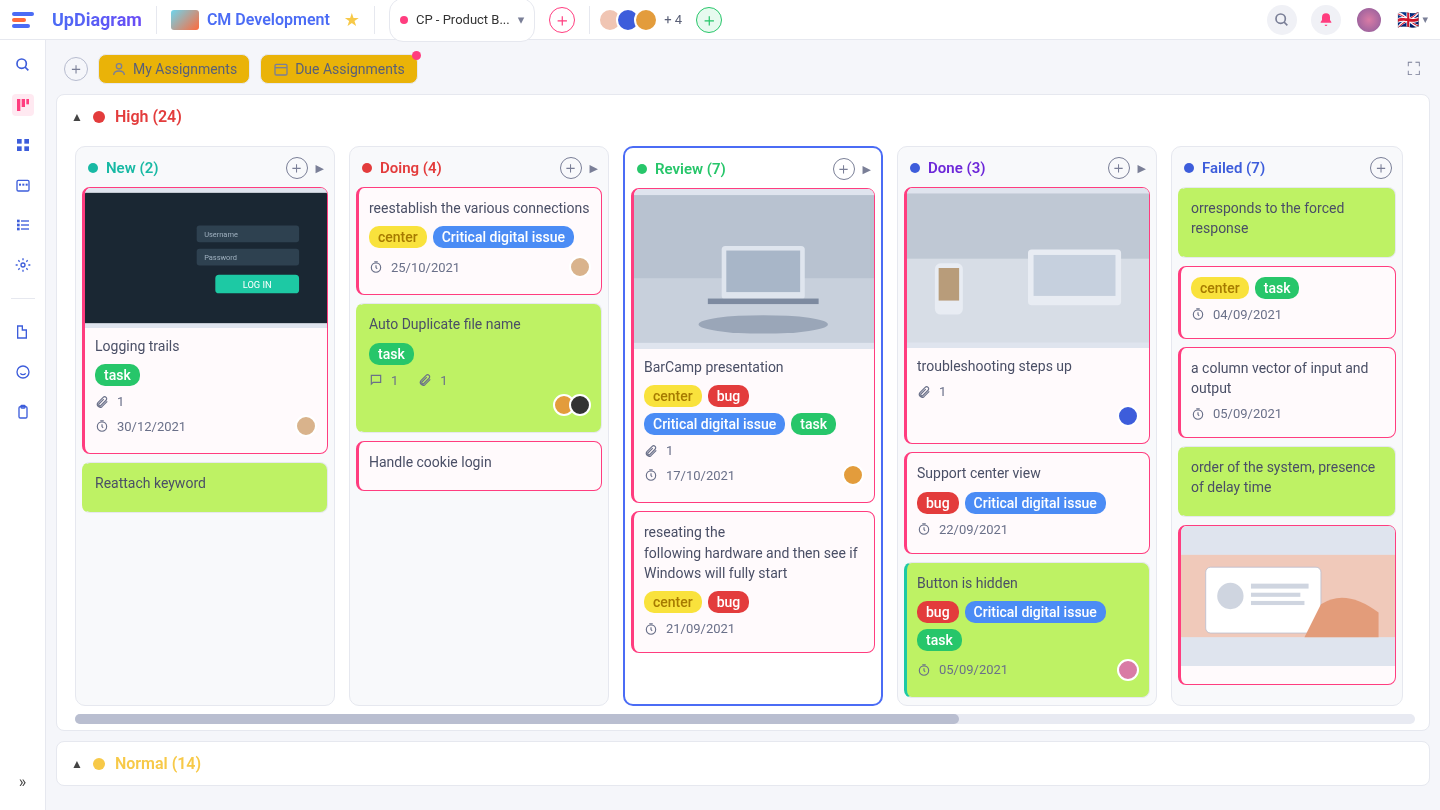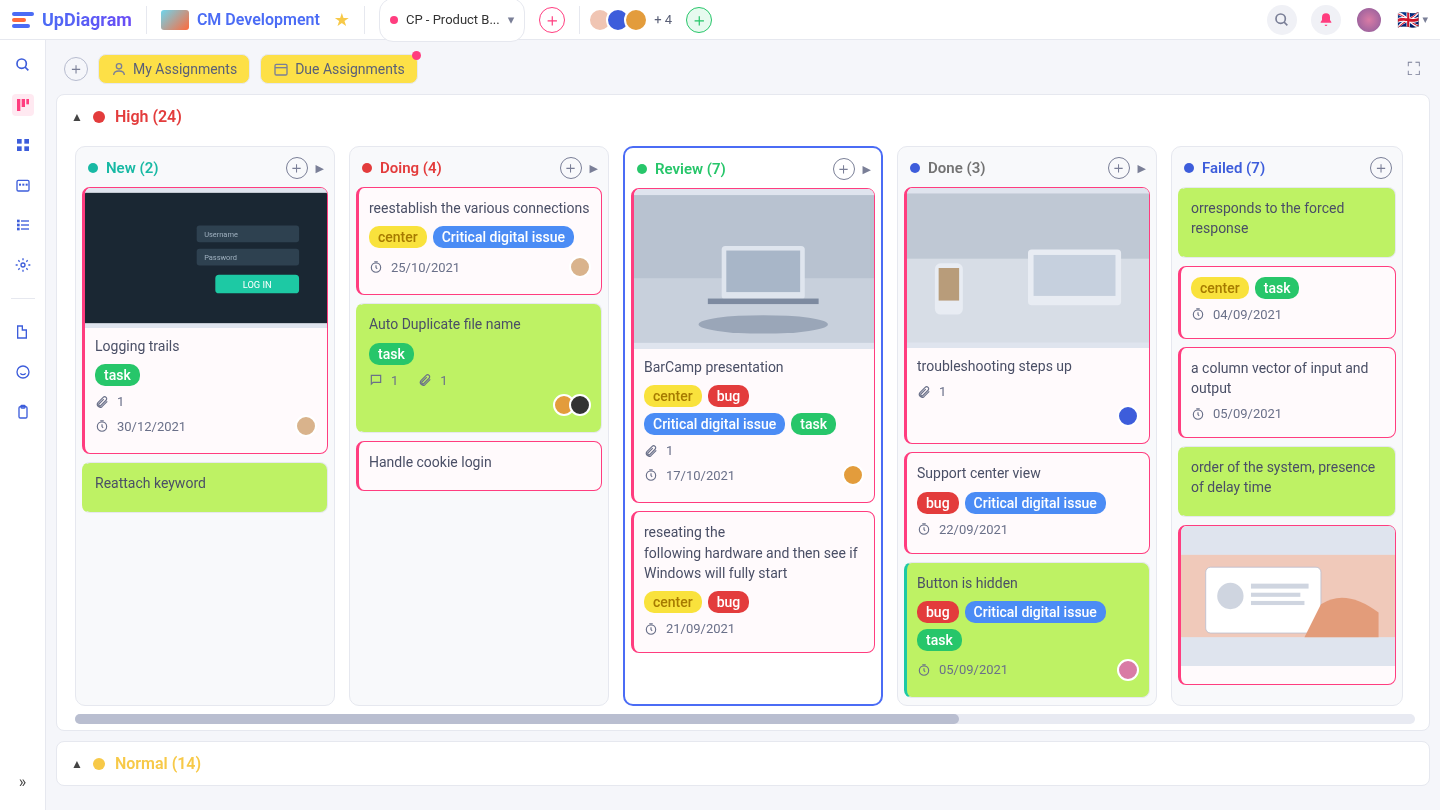--- a/index.html
+++ b/index.html
@@ -1,18 +1,18 @@
 <!DOCTYPE html>
 <html><head>
 <meta charset="utf-8">
 <style>
 * { box-sizing: border-box; margin: 0; padding: 0; }
 body { font-family: -apple-system, BlinkMacSystemFont, "Segoe UI", Roboto, Arial, sans-serif; background: #f5f6fa; width: 1440px; height: 810px; overflow: hidden; color: #333; }
 .topbar { height: 40px; background: #fff; display: flex; align-items: center; padding: 0 12px; border-bottom: 1px solid #e6e8ef; gap: 14px; }
-.logo { display: flex; align-items: center; gap: 8px; font-weight: 700; font-size: 18px; }
+.logo { display: flex; align-items: center; gap: 18px; font-weight: 700; font-size: 18px; }
 .logo-mark { width: 22px; height: 16px; position: relative; }
 .logo-mark div { position: absolute; height: 4px; border-radius: 2px; }
 .logo-mark .b1 { width: 22px; background: #4b6cf5; top: 0; }
 .logo-mark .b2 { width: 14px; background: #ff6a3c; top: 6px; }
 .logo-mark .b3 { width: 18px; background: #4b6cf5; top: 12px; }
 .logo-text { background: linear-gradient(90deg,#4b6cf5,#6a4cf5); -webkit-background-clip: text; color: transparent; }
 .vsep { width: 1px; height: 28px; background: #e6e8ef; }
 .proj { display:flex; align-items:center; gap:8px; font-size:16px; font-weight:600; color:#4b6cf5; }
 .proj-icon { width:28px; height:20px; background: linear-gradient(135deg,#6dd5ed,#ff6a3c); border-radius:3px; }
 .star { color:#f7c948; font-size:18px; cursor:pointer; }
@@ -28,21 +28,21 @@
 .bell { color:#ff3d7f; }
 .main { display:flex; height:770px; }
 .leftbar { width:46px; background:#fff; border-right:1px solid #e6e8ef; display:flex; flex-direction:column; align-items:center; padding-top:14px; gap:18px; }
 .leftbar .li { width:22px; height:22px; display:flex; align-items:center; justify-content:center; color:#3d5ddb; cursor:pointer; font-size:16px; }
 .leftbar .active { background:#ffe9f1; color:#ff3d7f; border-radius:4px; }
 .leftbar .sep { width:24px; height:1px; background:#e6e8ef; margin:4px 0; }
 .leftbar .expand-corner { margin-top:auto; margin-bottom:18px; color:#444; }
 .content { flex:1; padding:8px 10px 0 10px; overflow:hidden; display:flex; flex-direction:column; }
 .toolbar { display:flex; align-items:center; gap:10px; padding:6px 0 10px 8px; }
 .tb-plus { width:24px; height:24px; border:1.5px solid #b7bccf; border-radius:50%; display:flex; align-items:center; justify-content:center; color:#7a7f97; cursor:pointer; }
-.tb-btn { display:flex; align-items:center; gap:6px; background:#fde047; border:1px solid #e6e8ef; border-radius:8px; padding:6px 12px; font-size:14px; cursor:pointer; color:#5a6077; position:relative; }
+.tb-btn { display:flex; align-items:center; gap:6px; background:#eab308; border:1px solid #e6e8ef; border-radius:8px; padding:6px 12px; font-size:14px; cursor:pointer; color:#5a6077; position:relative; }
 .tb-btn .cnt { position:absolute; top:-4px; right:-4px; width:9px; height:9px; background:#ff3d7f; border-radius:50%; }
 .expand-icon { margin-left:auto; color:#7a7f97; cursor:pointer; padding-right:10px; font-size:18px; }
 .swim { background:#fff; border:1px solid #e6e8ef; border-radius:8px; margin-bottom:10px; }
 .swim-header { display:flex; align-items:center; gap:10px; padding:12px 14px; cursor:pointer; }
 .swim-header .caret { font-size:12px; color:#444; }
 .swim-title { font-size:16px; font-weight:600; }
 .board { display:flex; gap:14px; padding:8px 12px 6px 18px; overflow-x:auto; }
 .board::-webkit-scrollbar { height:10px; }
 .board::-webkit-scrollbar-thumb { background:#c5c9d8; border-radius:5px; }
 .col { width:260px; flex-shrink:0; background:#f8f9fb; border:1px solid #e6e8ef; border-radius:10px; display:flex; flex-direction:column; max-height:560px; }
@@ -368,21 +368,21 @@
                       <circle cx="12" cy="13" r="8"></circle>
                       <path d="M12 9v4l2 2M9 3h6"></path>
                     </svg> 21/09/2021</span>
                 </div>
               </div>
             </div>
           </div>
           <div class="col">
     <div class="col-head">
       <span class="dot" style="background:#3d5ddb;width:10px;height:10px"></span>
-      <span class="title" style="color:#737373">Done (3)</span>
+      <span class="title" style="color:#6d28d9">Done (3)</span>
       <span class="add">＋</span>
       <span class="tri">▶</span>
     </div>
     <div class="cards">
               <div class="card red-b">
                 <div class="card-img tall">
                   <svg viewBox="0 0 260 160" width="100%" height="100%">
                     <rect width="260" height="160" fill="#d7dde6"></rect>
                     <rect x="0" y="0" width="260" height="70" fill="#bfc8d4"></rect>
                     <rect x="130" y="60" width="100" height="60" rx="4" fill="#e8ecf3"></rect>

